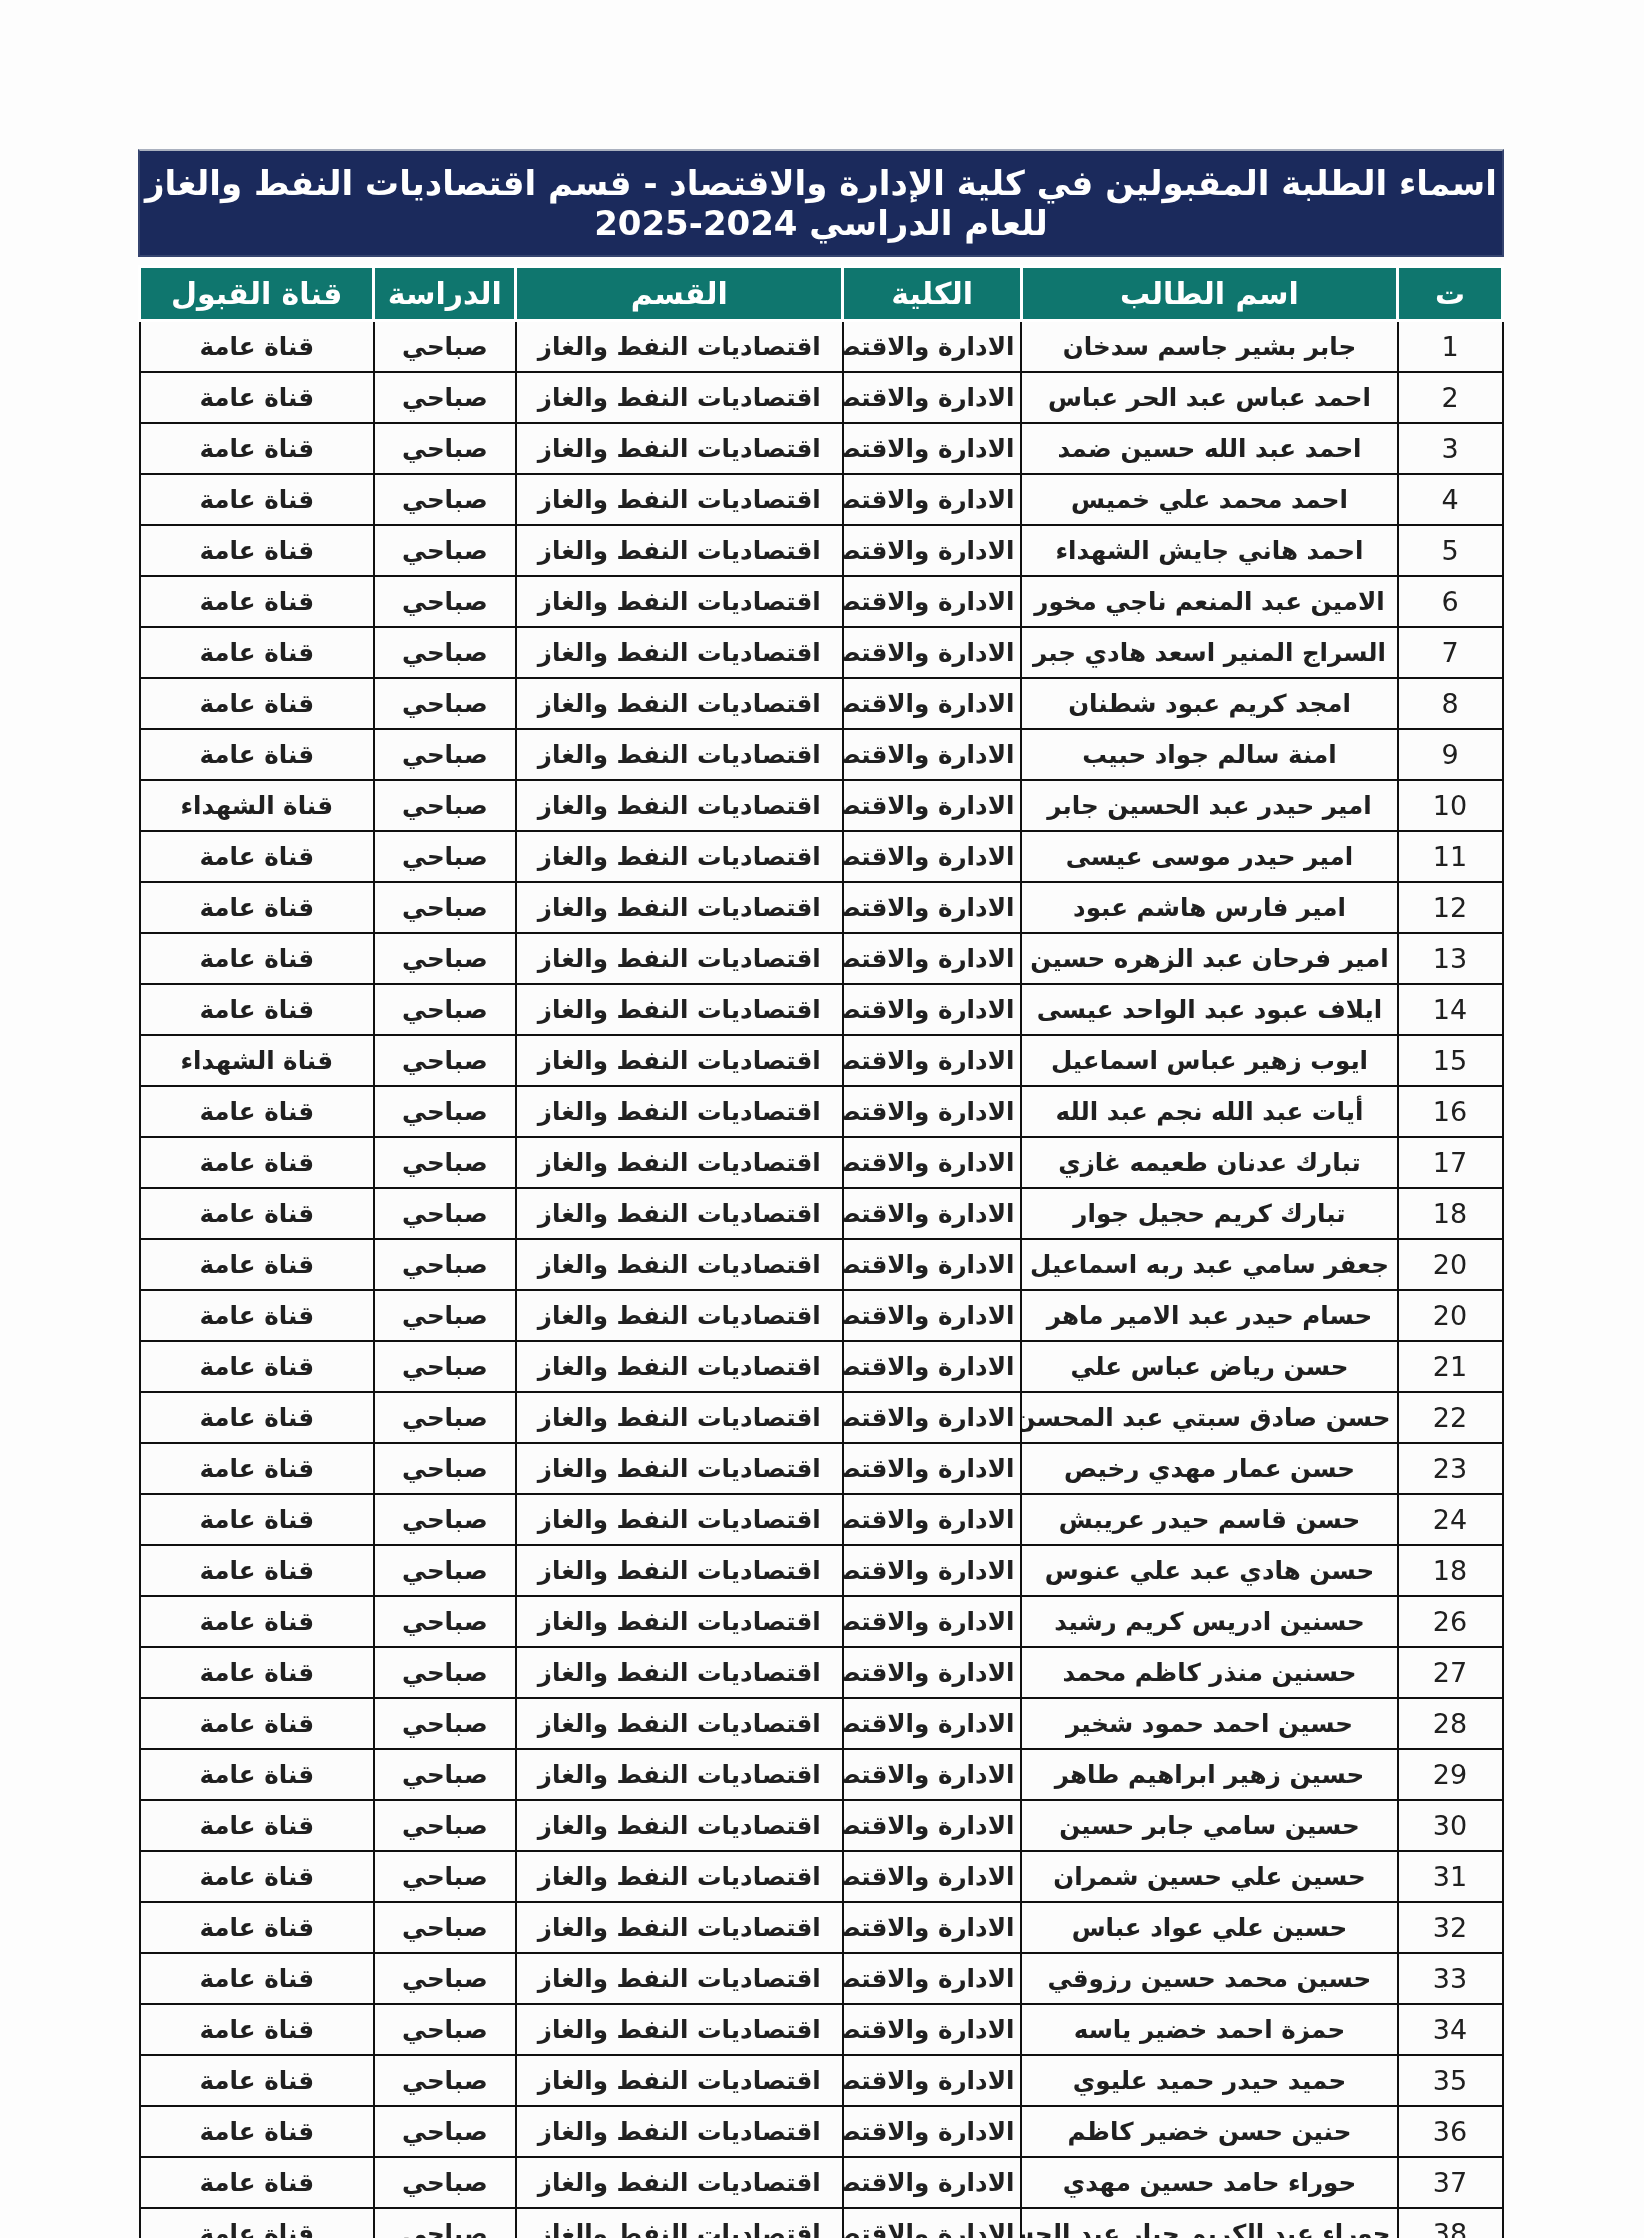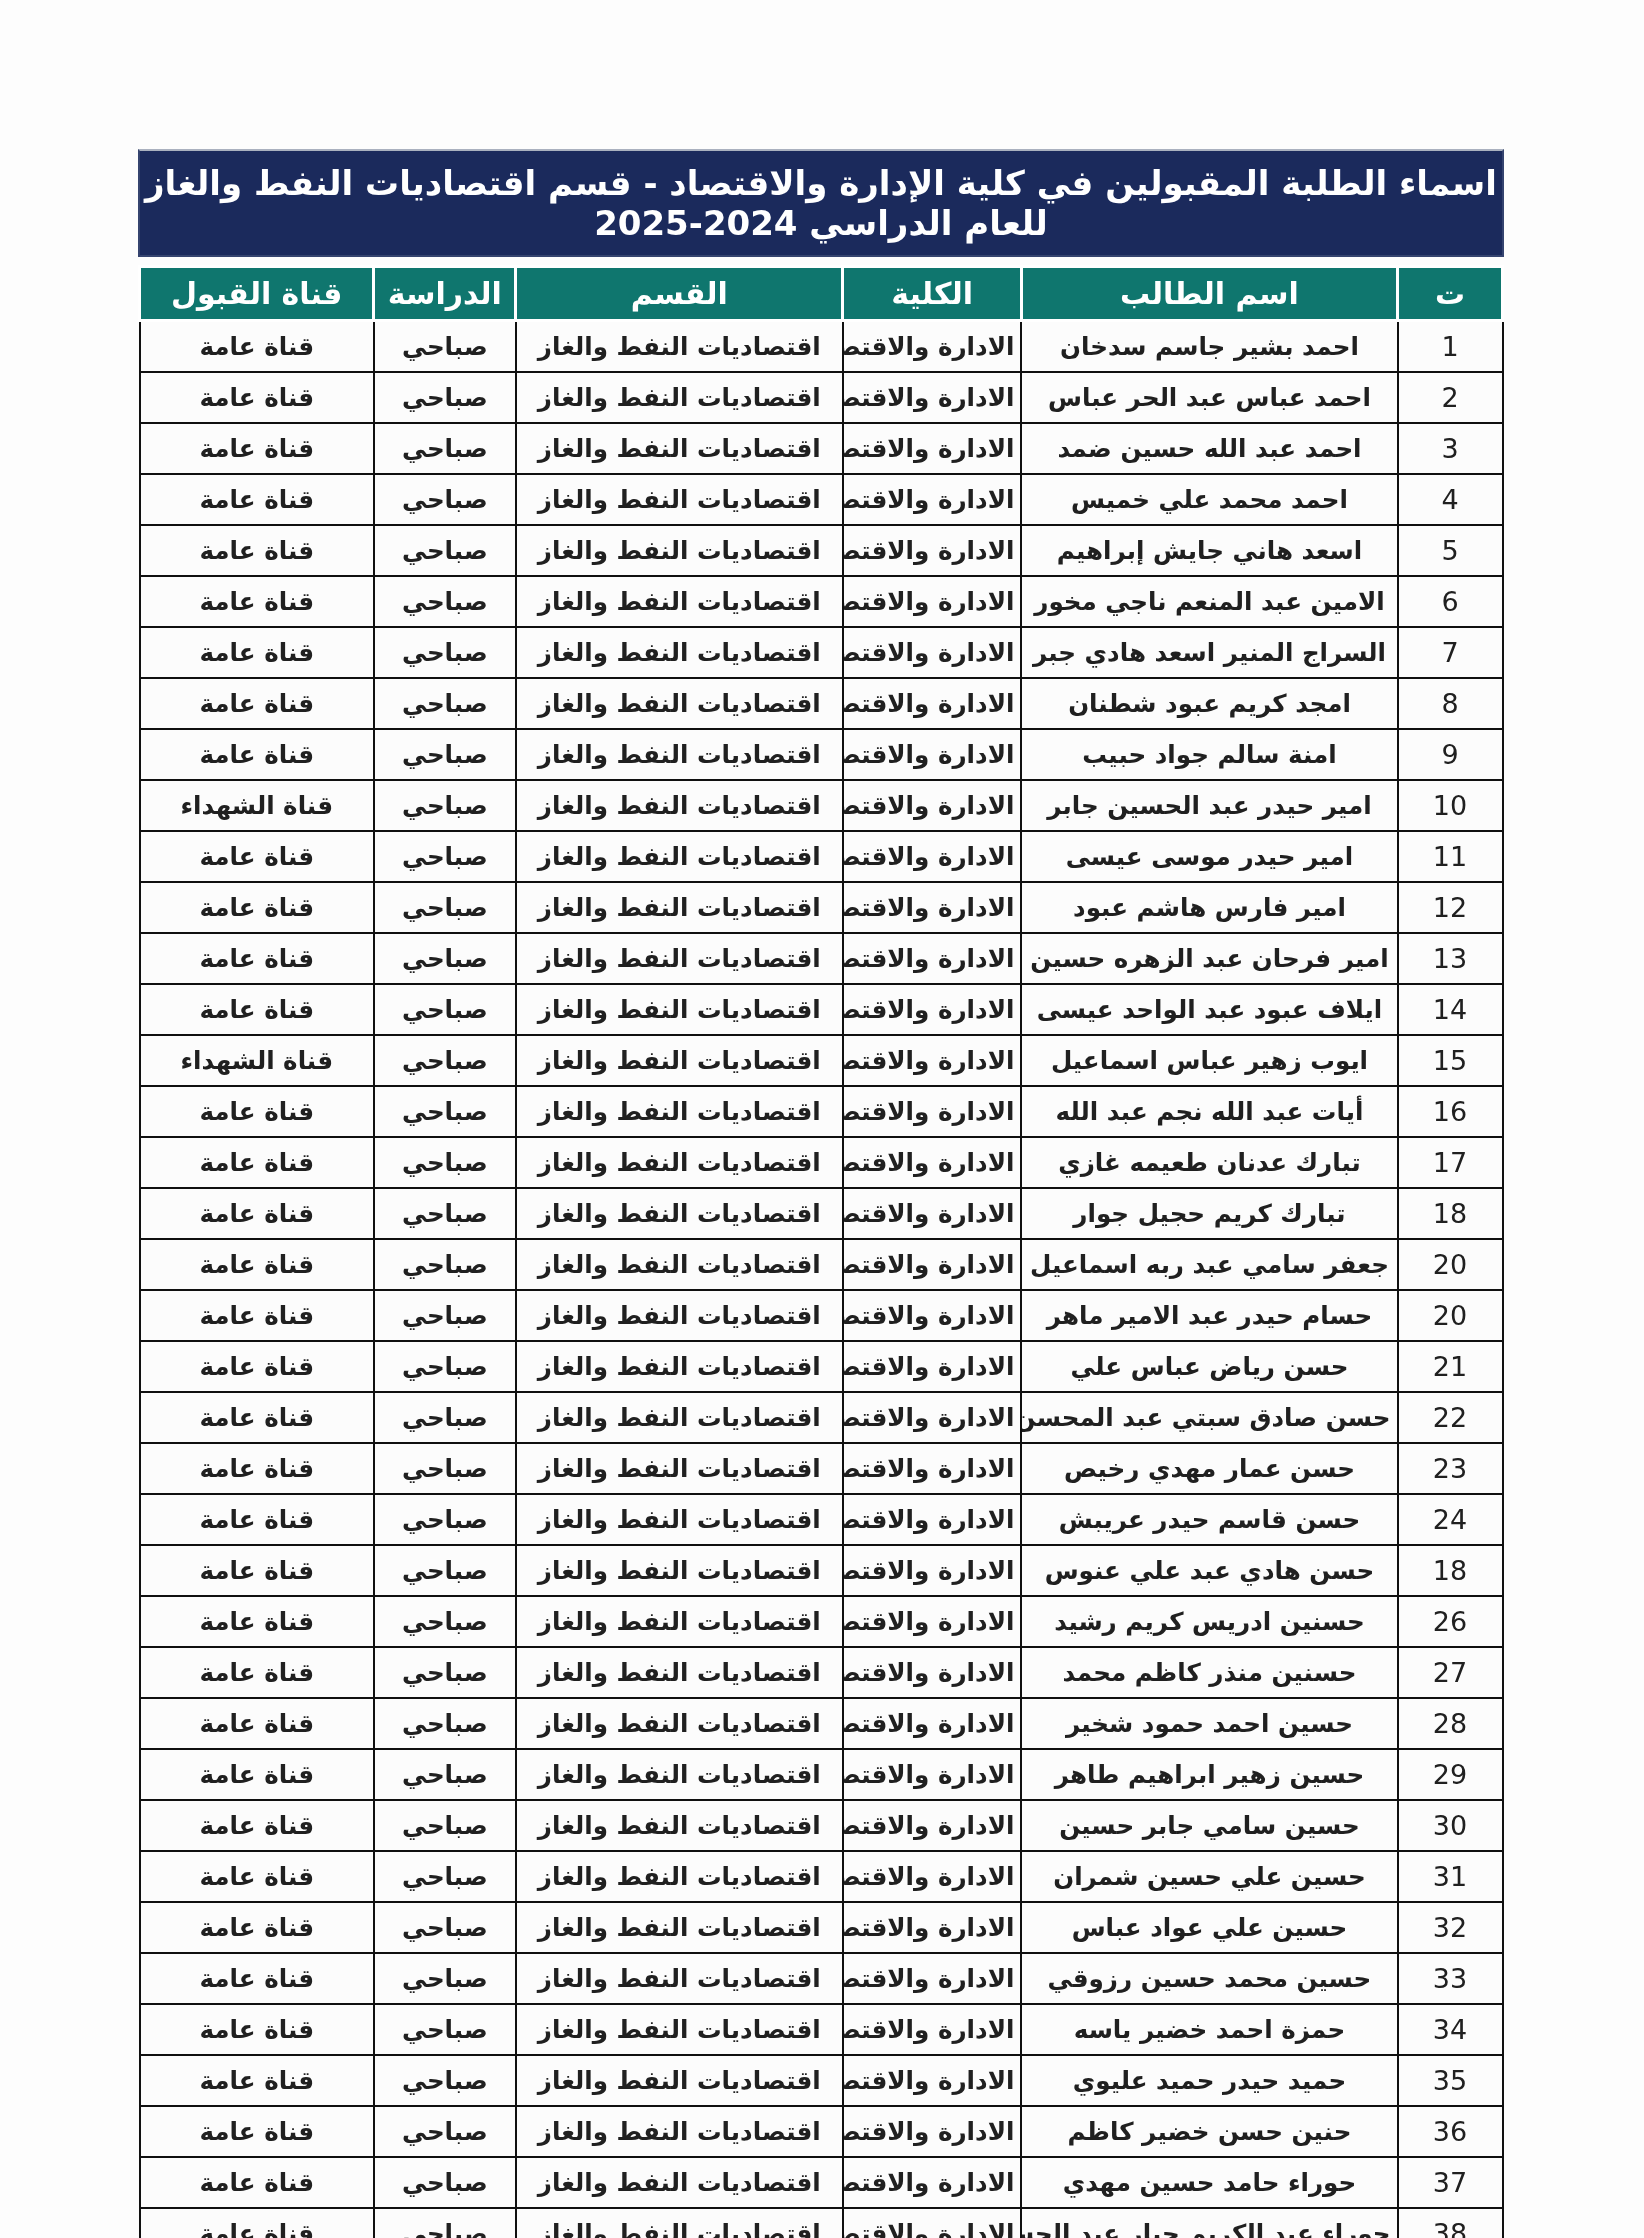--- a/index.html
+++ b/index.html
@@ -101,21 +101,21 @@
         <th>اسم الطالب</th>
         <th>الكلية</th>
         <th>القسم</th>
         <th>الدراسة</th>
         <th>قناة القبول</th>
       </tr>
     </thead>
     <tbody>
         <tr>
     <td class="num">1</td>
-    <td class="txt">احمد بشير جاسم سدخان</td>
+    <td class="txt">جابر بشير جاسم سدخان</td>
     <td class="txt">الادارة والاقتصاد</td>
     <td class="txt">اقتصاديات النفط والغاز</td>
     <td class="txt">صباحي</td>
     <td class="txt">قناة عامة</td>
   </tr>
         <tr>
     <td class="num">2</td>
     <td class="txt">احمد عباس عبد الحر عباس</td>
     <td class="txt">الادارة والاقتصاد</td>
     <td class="txt">اقتصاديات النفط والغاز</td>
@@ -133,21 +133,21 @@
         <tr>
     <td class="num">4</td>
     <td class="txt">احمد محمد علي خميس</td>
     <td class="txt">الادارة والاقتصاد</td>
     <td class="txt">اقتصاديات النفط والغاز</td>
     <td class="txt">صباحي</td>
     <td class="txt">قناة عامة</td>
   </tr>
         <tr>
     <td class="num">5</td>
-    <td class="txt">اسعد هاني جايش إبراهيم</td>
+    <td class="txt">احمد هاني جايش الشهداء</td>
     <td class="txt">الادارة والاقتصاد</td>
     <td class="txt">اقتصاديات النفط والغاز</td>
     <td class="txt">صباحي</td>
     <td class="txt">قناة عامة</td>
   </tr>
         <tr>
     <td class="num">6</td>
     <td class="txt">الامين عبد المنعم ناجي مخور</td>
     <td class="txt">الادارة والاقتصاد</td>
     <td class="txt">اقتصاديات النفط والغاز</td>

